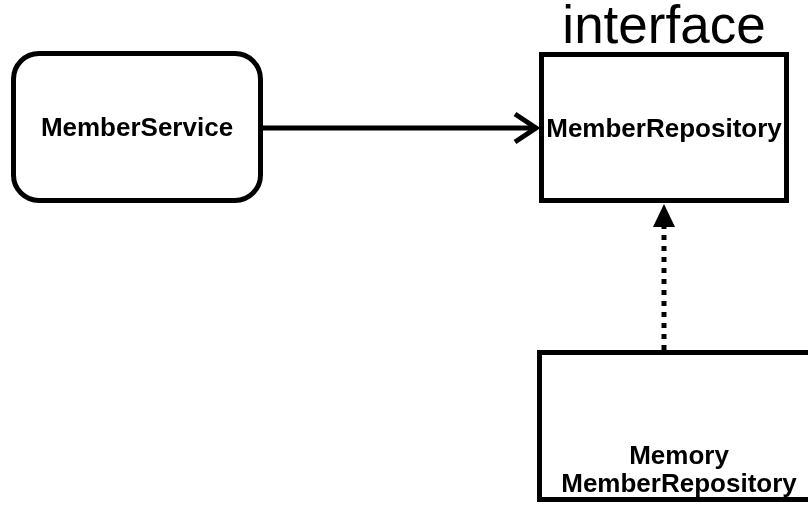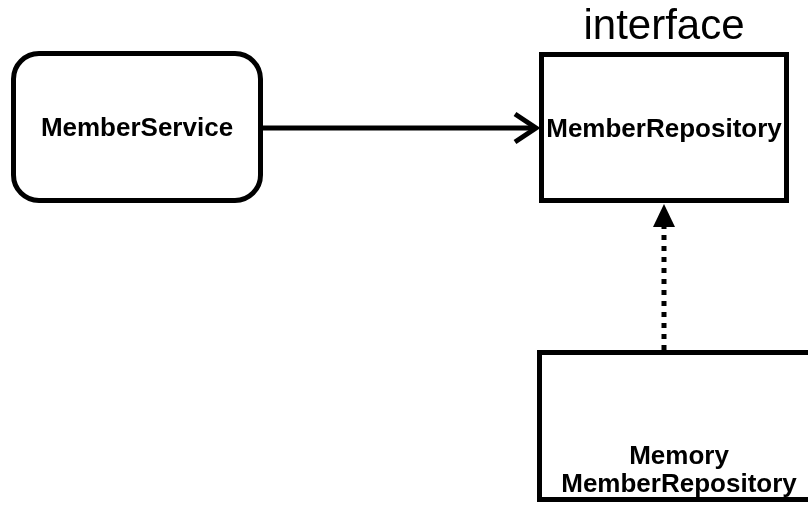--- a/index.html
+++ b/index.html
@@ -61,21 +61,21 @@
     height: 152px;
     flex-direction: column;
     justify-content: flex-end;
   }
   .stereotype {
     position: absolute;
     left: 539px;
     top: 2px;
     width: 250px;
     text-align: center;
-    font-size: 42px;
+    font-size: 53px;
     font-weight: 400;
     line-height: 46px;
     color: #000000;
   }
 </style>
 </head>
 <body>
 
 <div class="canvas">
 

